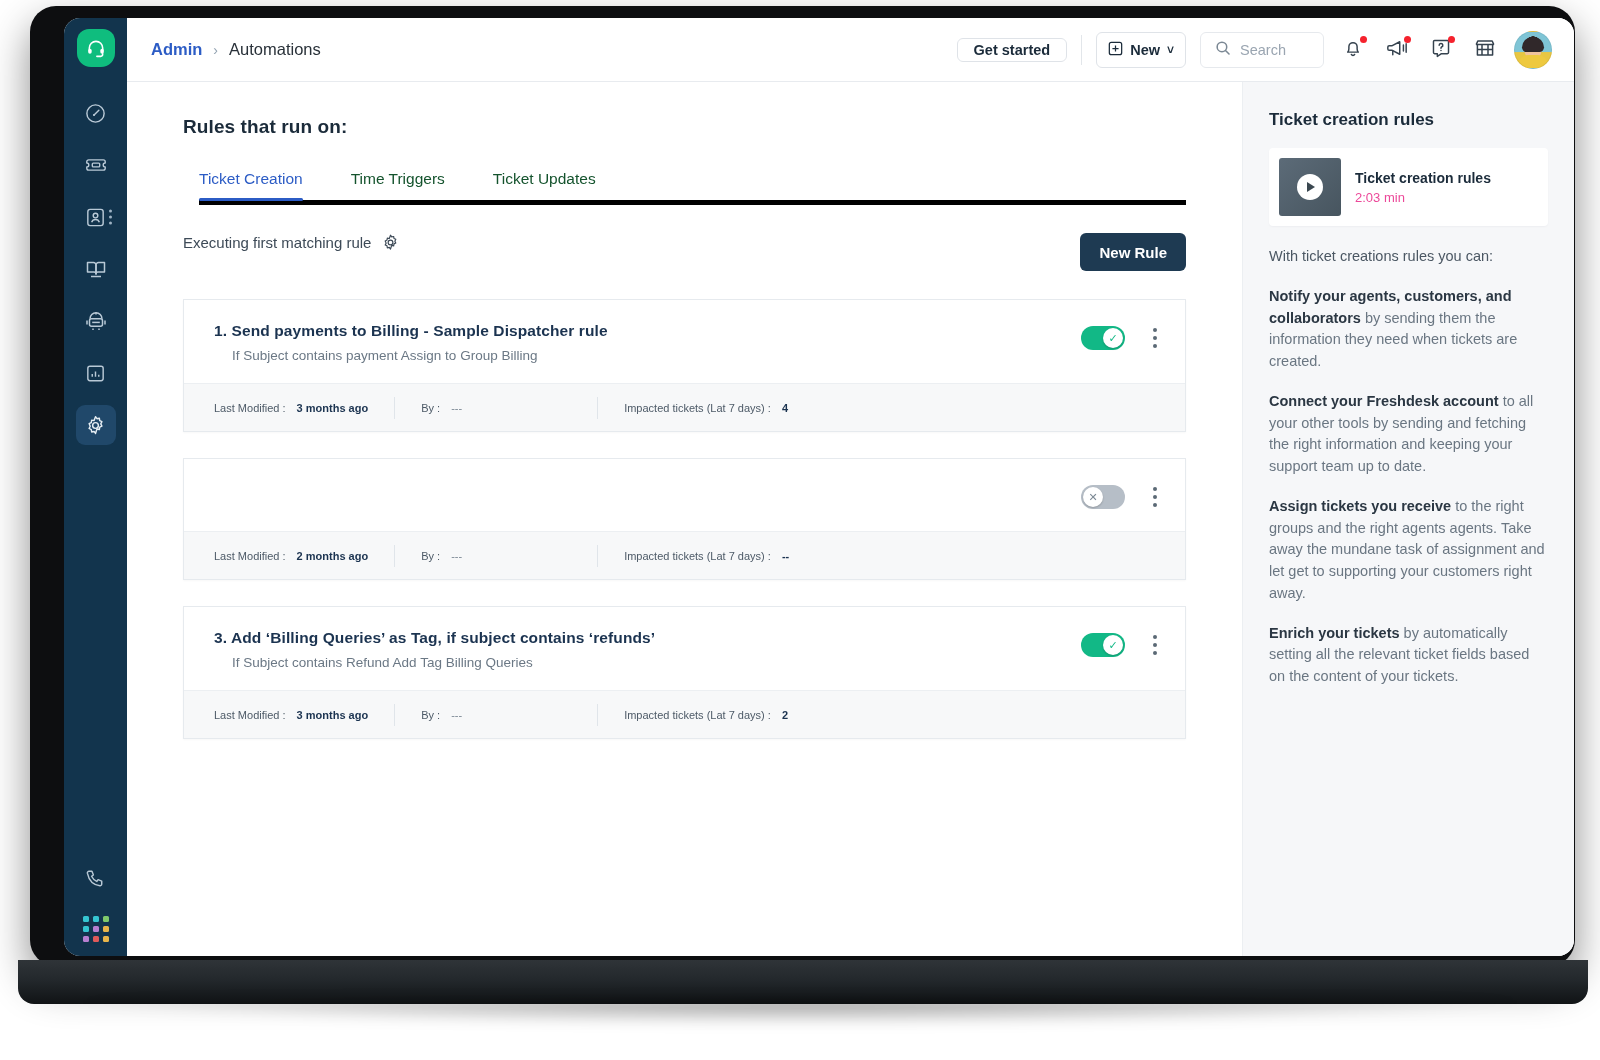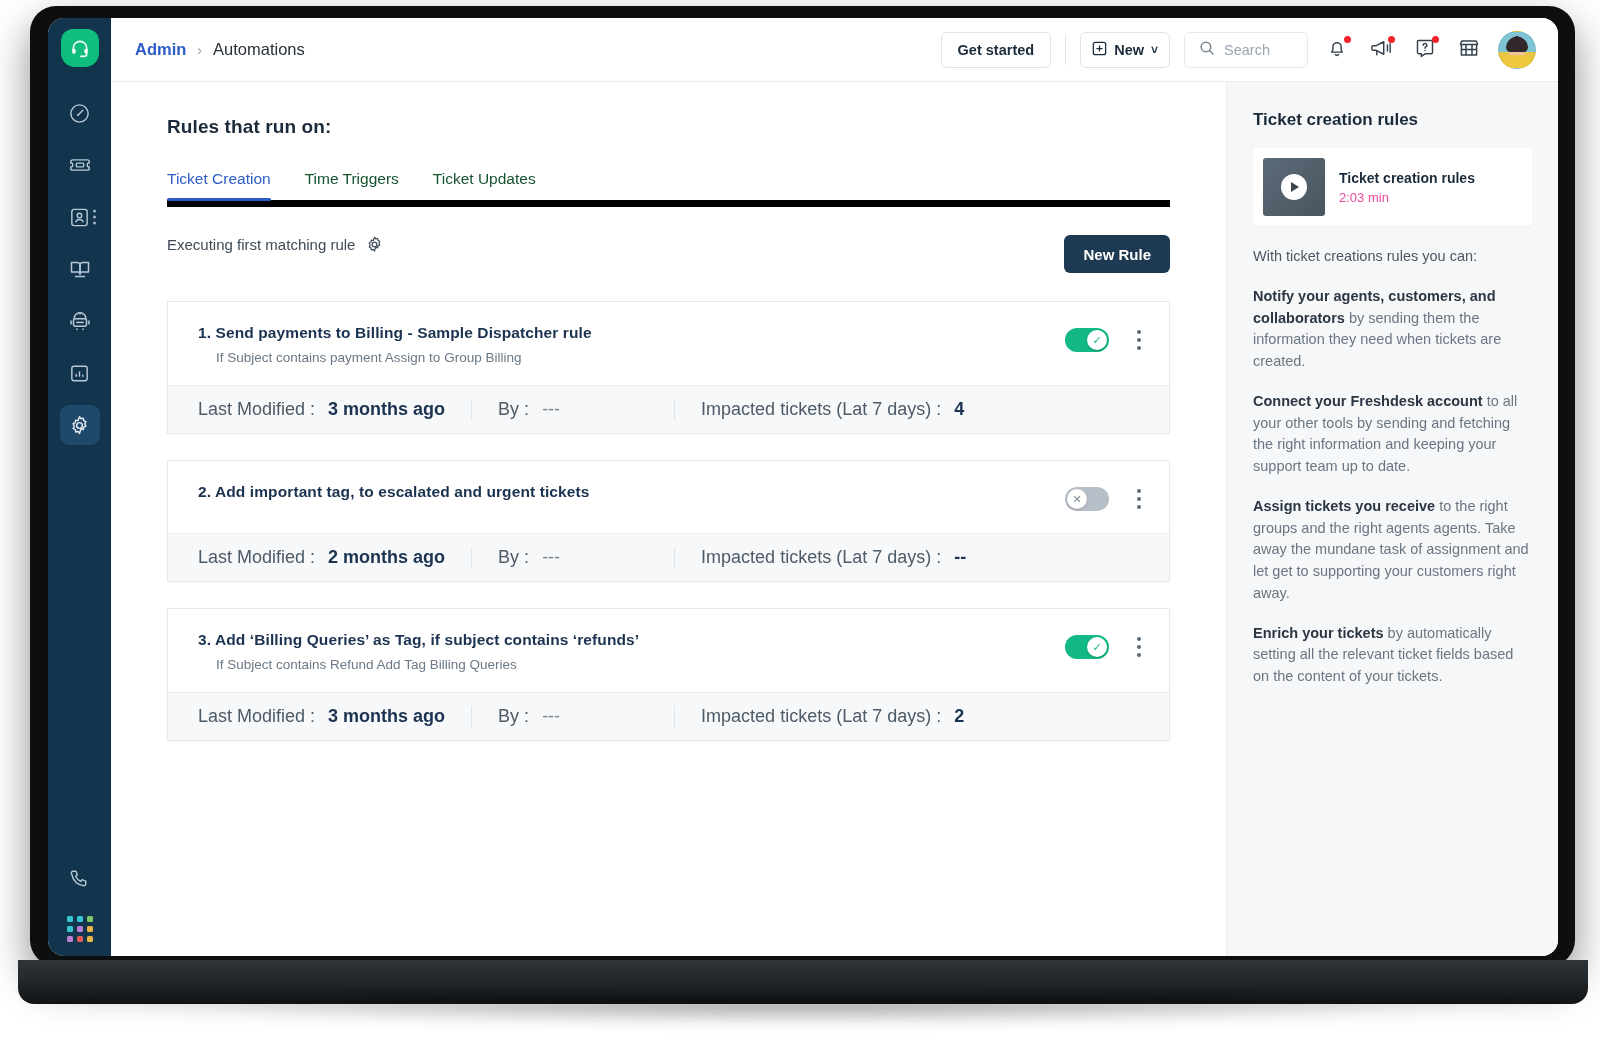--- a/index.html
+++ b/index.html
@@ -38,21 +38,21 @@
     position: absolute;
     left: 60px; top: 1000px;
     width: 1480px; height: 26px;
     background: radial-gradient(ellipse at 50% 0%, rgba(0,0,0,.35), rgba(0,0,0,0) 70%);
     filter: blur(6px);
   }
 
   
   #app {
     position: absolute;
-    left: 48px; top: 18px;
+    left: 64px; top: 18px;
     width: 1510px; height: 938px;
     background: #ffffff;
     border-radius: 16px;
     overflow: hidden;
     display: flex;
   }
 
   
   #rail {
     width: 63px;
@@ -114,21 +114,21 @@
     background: #fff;
     flex: 0 0 64px;
   }
   .breadcrumb { display:flex; align-items:center; gap:11px; font-size:16.5px; }
   .bc-link { color:#2c5cc5; font-weight:700; cursor:pointer; }
   .bc-sep { color:#92a2b1; font-size:14px; }
   .bc-current { color:#293139; font-weight:400; }
 
   .topbar-right { margin-left:auto; display:flex; align-items:center; gap:14px; }
   .btn-getstarted {
-    height:36px; padding:0 16px;
+    height:24px; padding:0 16px;
     border:1px solid #dfe3e8; border-radius:6px;
     background:#fff; color:#1b2b3a;
     font-size:14.5px; font-weight:700;
     font-family:"Liberation Sans", sans-serif;
     cursor:pointer; display:flex; align-items:center;
   }
   .divider-v { width:1px; height:30px; background:#e2e6ea; }
   .btn-new {
     height:36px; padding:0 11px;
     border:1px solid #dfe3e8; border-radius:6px;
@@ -171,21 +171,21 @@
 
   
   #body { flex:1; display:flex; min-height:0; }
   #content { flex:1; padding:34px 0 0 0; min-width:0; overflow:hidden; }
   #content-inner { padding: 0 56px 0 56px; }
 
   .page-heading {
     font-size:19px; font-weight:700; color:#1b2b3a;
     letter-spacing:.1px;
   }
-  .tabs { margin-top:32px; display:flex; gap:34px; border-bottom:7px solid #000000; }
+  .tabs { margin-top:32px; display:flex; gap:48px; border-bottom:5px solid #000000;margin-left:16px; }
   .tab {
     font-size:15.5px; color:#14532d; padding-bottom:12px;
     cursor:pointer; position:relative;
   }
   .tab.active { color:#2c5cc5; font-weight:400; }
   .tab.active:after {
     content:''; position:absolute; left:0; right:0; bottom:-1px;
     height:3px; background:#2c5cc5; border-radius:2px;
   }
 
@@ -223,21 +223,21 @@
   }
   .toggle.on .knob { right:2px; }
   .toggle.off .knob { left:2px; }
 
   .kebab { display:flex; flex-direction:column; gap:4px; cursor:pointer; padding:4px 6px; }
   .kebab i { width:4px; height:4px; border-radius:50%; background:#5b6975; display:block; }
 
   .rule-foot {
     background:#f7f8f9; border-top:1px solid #eceff2;
     padding:0 30px; height:48px;
-    display:flex; align-items:center; font-size:18px; color:#4d5a67;
+    display:flex; align-items:center; font-size:11px; color:#4d5a67;
   }
   .foot-cell { display:flex; align-items:center; gap:4px; }
   .foot-cell b { color:#1b3350; font-weight:700;text-align:center; }
   .foot-cell .muted { color:#7b8894; }
   .foot-sep { width:1px; height:22px; background:#e0e5ea; margin:0 26px; }
   .foot-c1 { min-width:120px; }
   .foot-c2 { min-width:150px; }
 
   
   #rightpanel {
@@ -534,21 +534,20 @@
                     <div class="foot-cell foot-c1"><span>Last Modified :</span>&nbsp;<b>3 months ago</b></div>
                     <span class="foot-sep"></span>
                     <div class="foot-cell foot-c2"><span>By :</span>&nbsp;<span class="muted">---</span></div>
                     <span class="foot-sep"></span>
                     <div class="foot-cell"><span>Impacted tickets (Lat 7 days) :</span>&nbsp;<b>4</b></div>
                   </div>
                 </div>
                 <div class="rule-card">
                   <div class="rule-top">
                     <div class="rule-text">
-                      <div class="rule-title"><span>2.</span> <span>Add important tag, to escalated and urgent tickets</span></div>
                     </div>
                     <div class="rule-actions">
                       <div class="toggle off">
                         <span class="knob">
                           <span style="font-size:11px;color:#7b8894;line-height:1;">✕</span>
                         </span>
                       </div>
                       <div class="kebab">
                         <i></i>
                         <i></i>

